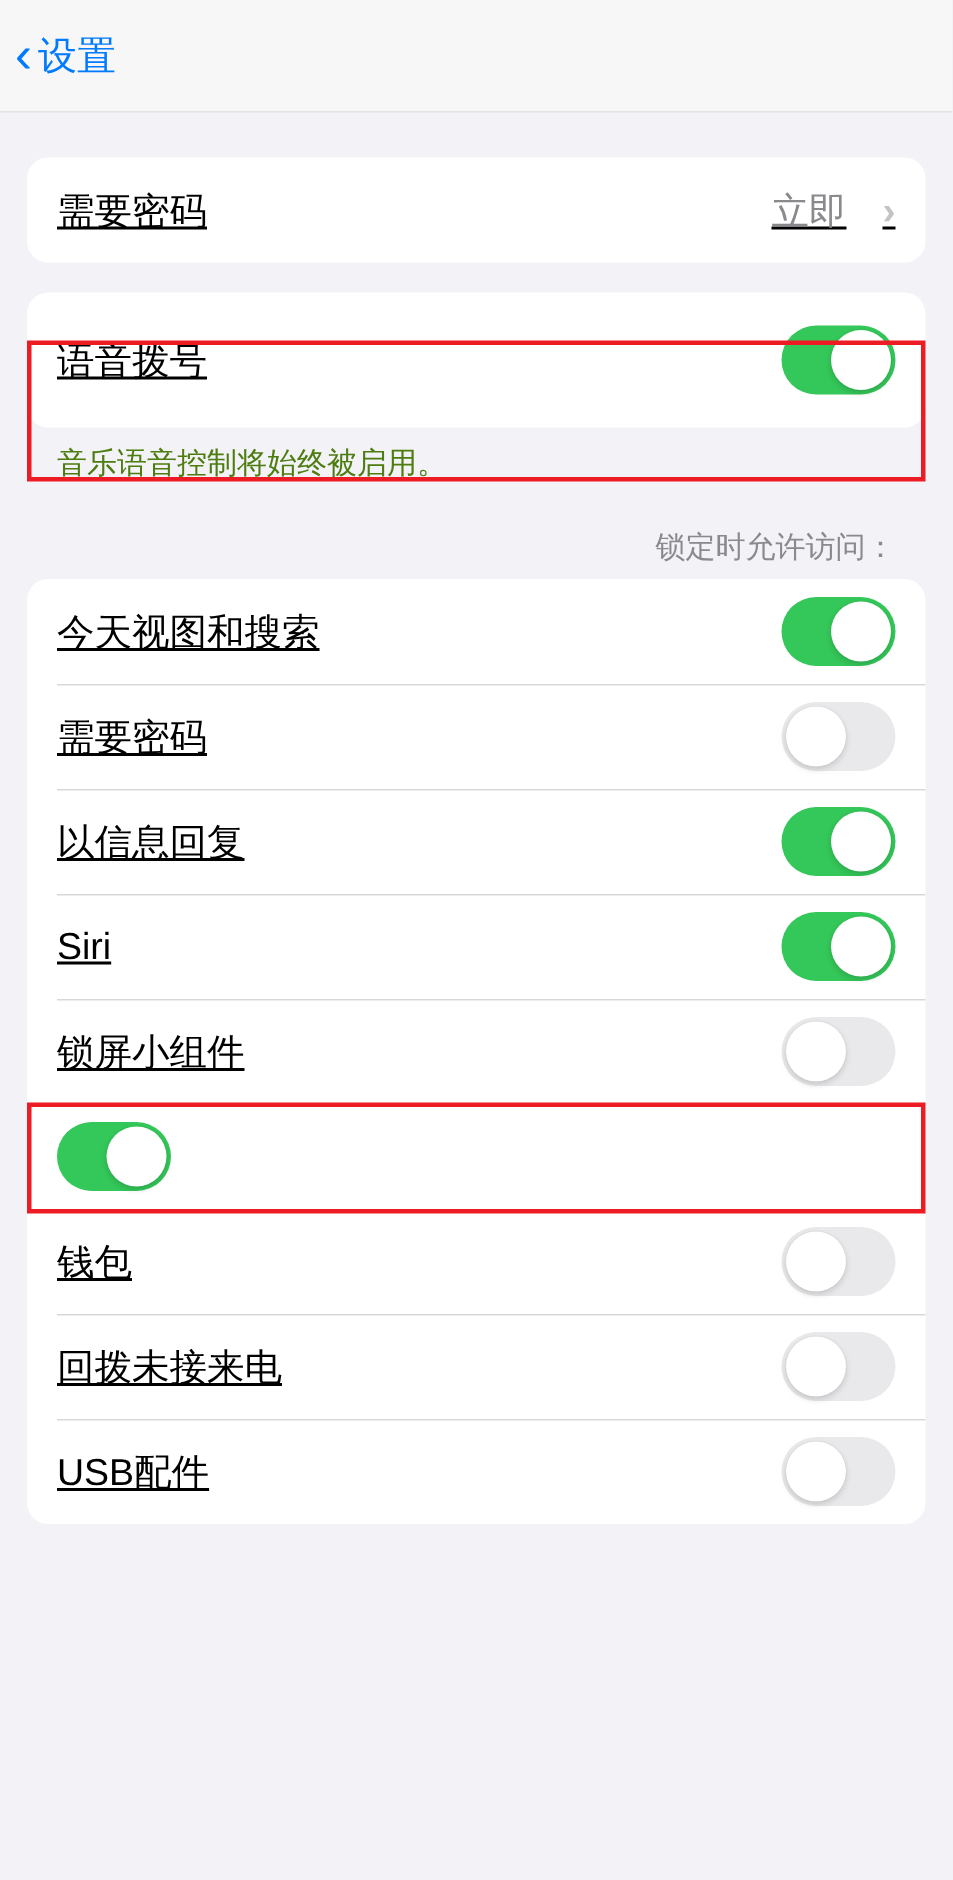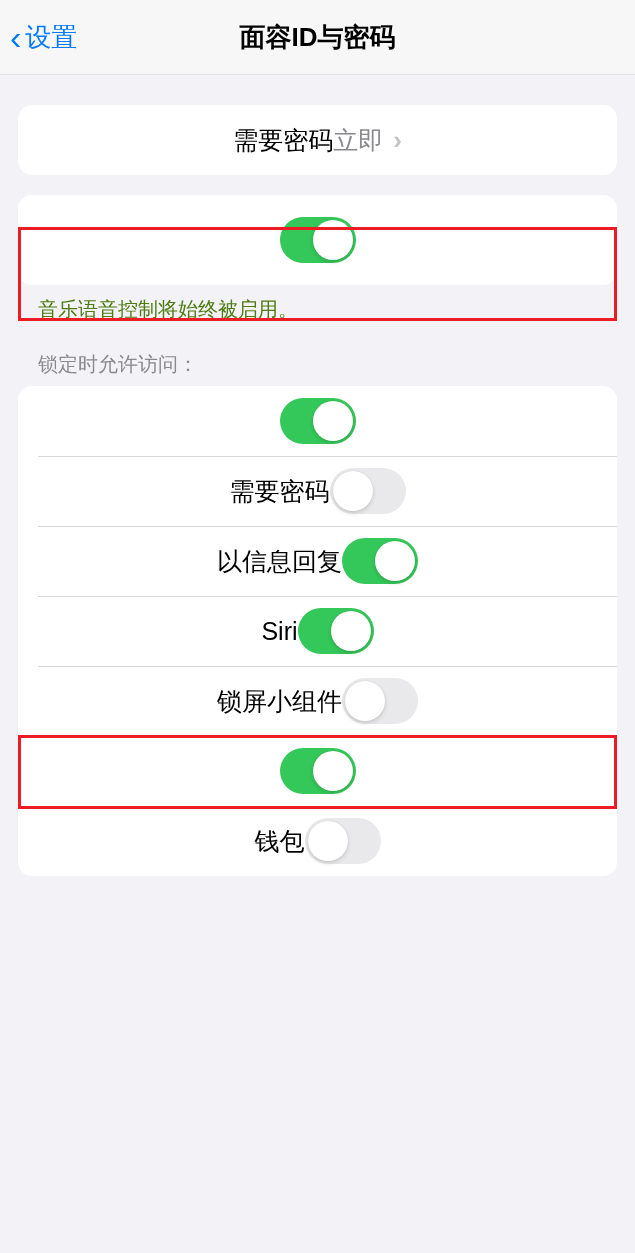--- a/index.html
+++ b/index.html
@@ -53,62 +53,64 @@
       margin: 30px 18px 0 18px;
     }
     .card {
       background: #fff;
       border-radius: 14px;
       overflow: hidden;
     }
     .row {
       display: flex;
       align-items: center;
-      justify-content: center;
+      justify-content: space-between;
       min-height: 70px;
       padding: 0 20px;
       position: relative;
+      text-decoration: underline;
     }
     .row + .row::before {
       content: "";
       position: absolute;
       top: 0;
       left: 20px;
       right: 0;
       height: 1px;
       background: rgba(60,60,67,0.2);
     }
     .row-label {
       font-size: 25px;
       color: #000;
     }
     .row-right {
       display: flex;
       align-items: center;
-      gap: 10px;
+      gap: 24px;
     }
     .row-value {
       font-size: 25px;
       color: #8a8a8e;
     }
     .chevron {
       color: #c4c4c6;
       font-size: 26px;
       font-weight: 600;
     }
     .footer-text {
       font-size: 20px;
       color: #4d7c0f;
       padding: 10px 20px 0 20px;
       line-height: 1.4;
     }
     .header-text {
       font-size: 20px;
       color: #8a8a8e;
       padding: 0 20px 8px 20px;
+      text-align: right;
     }
     .toggle {
       width: 76px;
       height: 46px;
       border-radius: 23px;
       position: relative;
       flex-shrink: 0;
     }
     .toggle.on {
       background: #34c759;
@@ -157,52 +159,53 @@
     }
   </style>
 </head>
 <body>
 
 <div class="nav-bar">
   <div class="back-btn">
     <span class="chev">‹</span>
     <span>设置</span>
   </div>
-  <div class="nav-title">面容ID与密码</div>
 </div>
 
 <div class="content">
 
   <div class="group">
     <div class="card">
       <div class="row">
         <span class="row-label">需要密码</span>
         <div class="row-right">
           <span class="row-value">立即</span>
           <span class="chevron">›</span>
         </div>
       </div>
     </div>
   </div>
 
   <div class="group grp2">
     <div class="card">
       <div class="row" style="min-height:90px;">
+        <span class="row-label">语音拨号</span>
         <div class="toggle on">
           <div class="knob"></div>
         </div>
       </div>
     </div>
     <div class="footer-text">音乐语音控制将始终被启用。</div>
   </div>
 
   <div class="group grp3">
     <div class="header-text">锁定时允许访问：</div>
     <div class="card" id="locked-access-card">
         <div class="row">
+          <span class="row-label">今天视图和搜索</span>
           <div class="toggle on">
             <div class="knob"></div>
           </div>
         </div>
         <div class="row">
           <span class="row-label">需要密码</span>
           <div class="toggle off">
             <div class="knob"></div>
           </div>
         </div>
@@ -224,20 +227,32 @@
             <div class="knob"></div>
           </div>
         </div>
         <div class="row">
           <div class="toggle on">
             <div class="knob"></div>
           </div>
         </div>
         <div class="row">
           <span class="row-label">钱包</span>
+          <div class="toggle off">
+            <div class="knob"></div>
+          </div>
+        </div>
+        <div class="row">
+          <span class="row-label">回拨未接来电</span>
+          <div class="toggle off">
+            <div class="knob"></div>
+          </div>
+        </div>
+        <div class="row">
+          <span class="row-label">USB配件</span>
           <div class="toggle off">
             <div class="knob"></div>
           </div>
         </div>
       </div>
   </div>
 
 </div>
 
 <div class="highlight hl1"></div>

